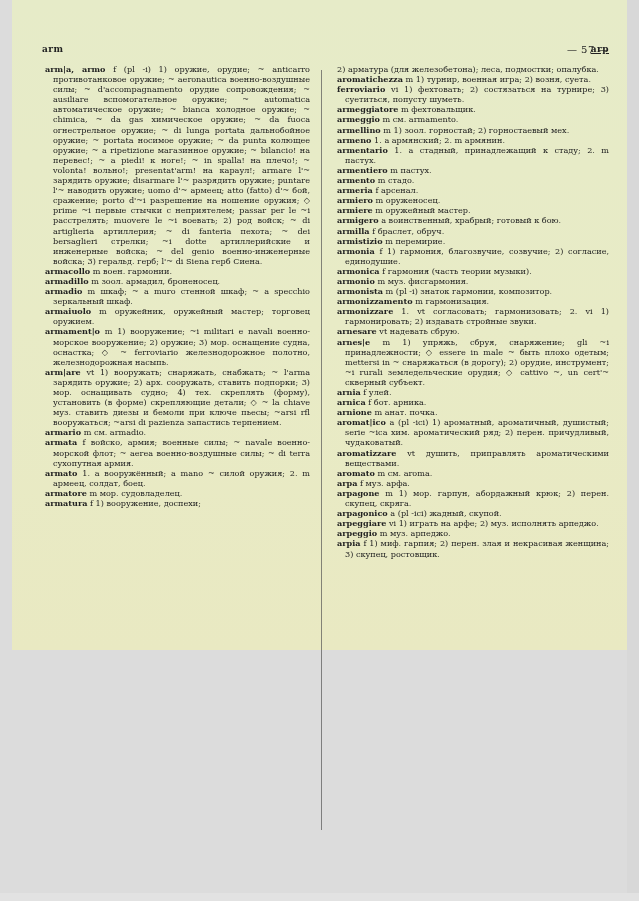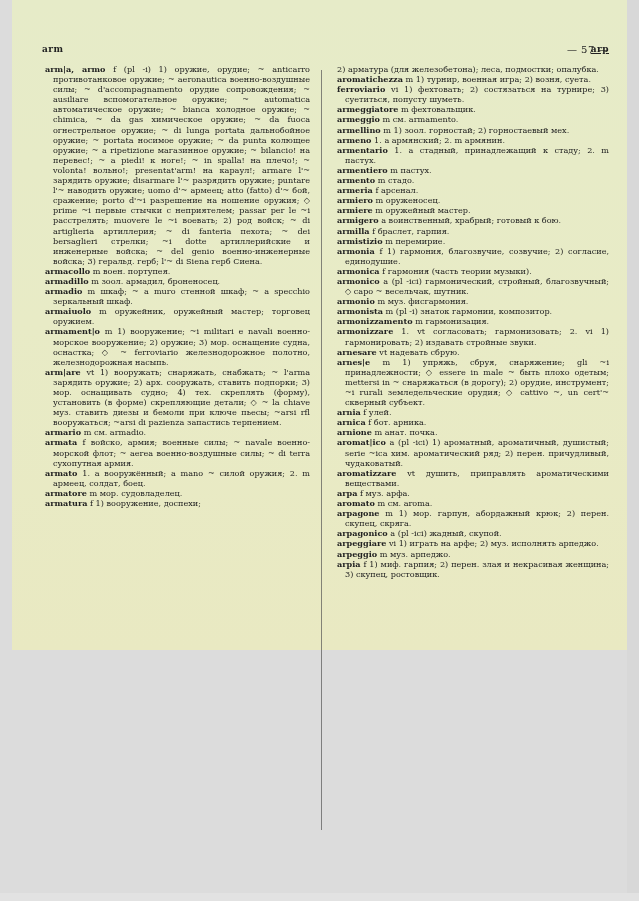--- a/index.html
+++ b/index.html
@@ -46,21 +46,21 @@
 
 <div class="page">
   <div class="header">
     <span class="left">arm</span>
     <span class="center">— 57 —</span>
     <span class="right">arp</span>
   </div>
 
   <div class="col left" id="col-left">
       <p class="entry"><span class="hw">arm|a, armo</span> <span>f (pl -i) 1) оружие, орудие; ~ anticarro противотанковое оружие; ~ aeronautica военно-воздушные силы; ~ d'accompagnamento орудие сопровождения; ~ ausiliare вспомогательное оружие; ~ automatica автоматическое оружие; ~ bianca холодное оружие; ~ chimica, ~ da gas химическое оружие; ~ da fuoca огнестрельное оружие; ~ di lunga portata дальнобойное оружие; ~ portata носимое оружие; ~ da punta колющее оружие; ~ a ripetizione магазинное оружие; ~ bilancio! на перевес!; ~ a piedi! к ноге!; ~ in spalla! на плечо!; ~ volonta! вольно!; presentat'arm! на караул!; armare l'~ зарядить оружие; disarmare l'~ разрядить оружие; puntare l'~ наводить оружие; uomo d'~ армеец; atto (fatto) d'~ бой, сражение; porto d'~i разрешение на ношение оружия; ◇ prime ~i первые стычки с неприятелем; passar per le ~i расстрелять; muovere le ~i воевать; 2) род войск; ~ di artiglieria артиллерия; ~ di fanteria пехота; ~ dei bersaglieri стрелки; ~i dotte артиллерийские и инженерные войска; ~ del genio военно-инженерные войска; 3) геральд. герб; l'~ di Siena герб Сиена.</span></p>
-      <p class="entry"><span class="hw">armacollo</span> <span>m воен. портупея.</span></p>
+      <p class="entry"><span class="hw">armacollo</span> <span>m воен. гармонии.</span></p>
       <p class="entry"><span class="hw">armadillo</span> <span>m зоол. армадил, броненосец.</span></p>
       <p class="entry"><span class="hw">armadio</span> <span>m шкаф; ~ a muro стенной шкаф; ~ a specchio зеркальный шкаф.</span></p>
       <p class="entry"><span class="hw">armaiuolo</span> <span>m оружейник, оружейный мастер; торговец оружием.</span></p>
       <p class="entry"><span class="hw">armament|o</span> <span>m 1) вооружение; ~i militari e navali военно-морское вооружение; 2) оружие; 3) мор. оснащение судна, оснастка; ◇ ~ ferroviario железнодорожное полотно, железнодорожная насыпь.</span></p>
       <p class="entry"><span class="hw">arm|are</span> <span>vt 1) вооружать; снаряжать, снабжать; ~ l'arma зарядить оружие; 2) арх. сооружать, ставить подпорки; 3) мор. оснащивать судно; 4) тех. скреплять (форму), установить (в форме) скрепляющие детали; ◇ ~ la chiave муз. ставить диезы и бемоли при ключе пьесы; ~arsi rfl вооружаться; ~arsi di pazienza запастись терпением.</span></p>
       <p class="entry"><span class="hw">armario</span> <span>m см. armadio.</span></p>
       <p class="entry"><span class="hw">armata</span> <span>f войско, армия; военные силы; ~ navale военно-морской флот; ~ aerea военно-воздушные силы; ~ di terra сухопутная армия.</span></p>
       <p class="entry"><span class="hw">armato</span> <span>1. a вооружённый; a mano ~ силой оружия; 2. m армеец, солдат, боец.</span></p>
       <p class="entry"><span class="hw">armatore</span> <span>m мор. судовладелец.</span></p>
       <p class="entry"><span class="hw">armatura</span> <span>f 1) вооружение, доспехи;</span></p>
@@ -74,38 +74,37 @@
       <p class="entry"><span class="hw">armeggio</span> <span>m см. armamento.</span></p>
       <p class="entry"><span class="hw">armellino</span> <span>m 1) зоол. горностай; 2) горностаевый мех.</span></p>
       <p class="entry"><span class="hw">armeno</span> <span>1. a армянский; 2. m армянин.</span></p>
       <p class="entry"><span class="hw">armentario</span> <span>1. a стадный, принадлежащий к стаду; 2. m пастух.</span></p>
       <p class="entry"><span class="hw">armentiero</span> <span>m пастух.</span></p>
       <p class="entry"><span class="hw">armento</span> <span>m стадо.</span></p>
       <p class="entry"><span class="hw">armeria</span> <span>f арсенал.</span></p>
       <p class="entry"><span class="hw">armiero</span> <span>m оруженосец.</span></p>
       <p class="entry"><span class="hw">armiere</span> <span>m оружейный мастер.</span></p>
       <p class="entry"><span class="hw">armigero</span> <span>a воинственный, храбрый; готовый к бою.</span></p>
-      <p class="entry"><span class="hw">armilla</span> <span>f браслет, гарпия.</span></p>
+      <p class="entry"><span class="hw">armilla</span> <span>f браслет, обруч.</span></p>
       <p class="entry"><span class="hw">armistizio</span> <span>m перемирие.</span></p>
       <p class="entry"><span class="hw">armonia</span> <span>f 1) гармония, благозвучие, созвучие; 2) согласие, единодушие.</span></p>
       <p class="entry"><span class="hw">armonica</span> <span>f гармония (часть теории музыки).</span></p>
-      <p class="entry"><span class="hw">armonico</span> <span>a (pl -ici) гармонический, стройный, благозвучный; ◇ capo ~ весельчак, шутник.</span></p>
       <p class="entry"><span class="hw">armonio</span> <span>m муз. фисгармония.</span></p>
       <p class="entry"><span class="hw">armonista</span> <span>m (pl -i) знаток гармонии, композитор.</span></p>
       <p class="entry"><span class="hw">armonizzamento</span> <span>m гармонизация.</span></p>
       <p class="entry"><span class="hw">armonizzare</span> <span>1. vt согласовать; гармонизовать; 2. vi 1) гармонировать; 2) издавать стройные звуки.</span></p>
       <p class="entry"><span class="hw">arnesare</span> <span>vt надевать сбрую.</span></p>
       <p class="entry"><span class="hw">arnes|e</span> <span>m 1) упряжь, сбруя, снаряжение; gli ~i принадлежности; ◇ essere in male ~ быть плохо одетым; mettersi in ~ снаряжаться (в дорогу); 2) орудие, инструмент; ~i rurali земледельческие орудия; ◇ cattivo ~, un cert'~ скверный субъект.</span></p>
       <p class="entry"><span class="hw">arnia</span> <span>f улей.</span></p>
       <p class="entry"><span class="hw">arnica</span> <span>f бот. арника.</span></p>
       <p class="entry"><span class="hw">arnione</span> <span>m анат. почка.</span></p>
       <p class="entry"><span class="hw">aromat|ico</span> <span>a (pl -ici) 1) ароматный, ароматичный, душистый; serie ~ica хим. ароматический ряд; 2) перен. причудливый, чудаковатый.</span></p>
       <p class="entry"><span class="hw">aromatizzare</span> <span>vt душить, приправлять ароматическими веществами.</span></p>
+      <p class="entry"><span class="hw">aromato</span> <span>m см. aroma.</span></p>
       <p class="entry"><span class="hw">arpa</span> <span>f муз. арфа.</span></p>
-      <p class="entry"><span class="hw">aromato</span> <span>m см. aroma.</span></p>
       <p class="entry"><span class="hw">arpagone</span> <span>m 1) мор. гарпун, абордажный крюк; 2) перен. скупец, скряга.</span></p>
       <p class="entry"><span class="hw">arpagonico</span> <span>a (pl -ici) жадный, скупой.</span></p>
       <p class="entry"><span class="hw">arpeggiare</span> <span>vi 1) играть на арфе; 2) муз. исполнять арпеджо.</span></p>
       <p class="entry"><span class="hw">arpeggio</span> <span>m муз. арпеджо.</span></p>
       <p class="entry"><span class="hw">arpia</span> <span>f 1) миф. гарпия; 2) перен. злая и некрасивая женщина; 3) скупец, ростовщик.</span></p>
     </div>
 </div>
 <div class="right-bar"></div>
 <div class="bottom-bar"></div>
 

